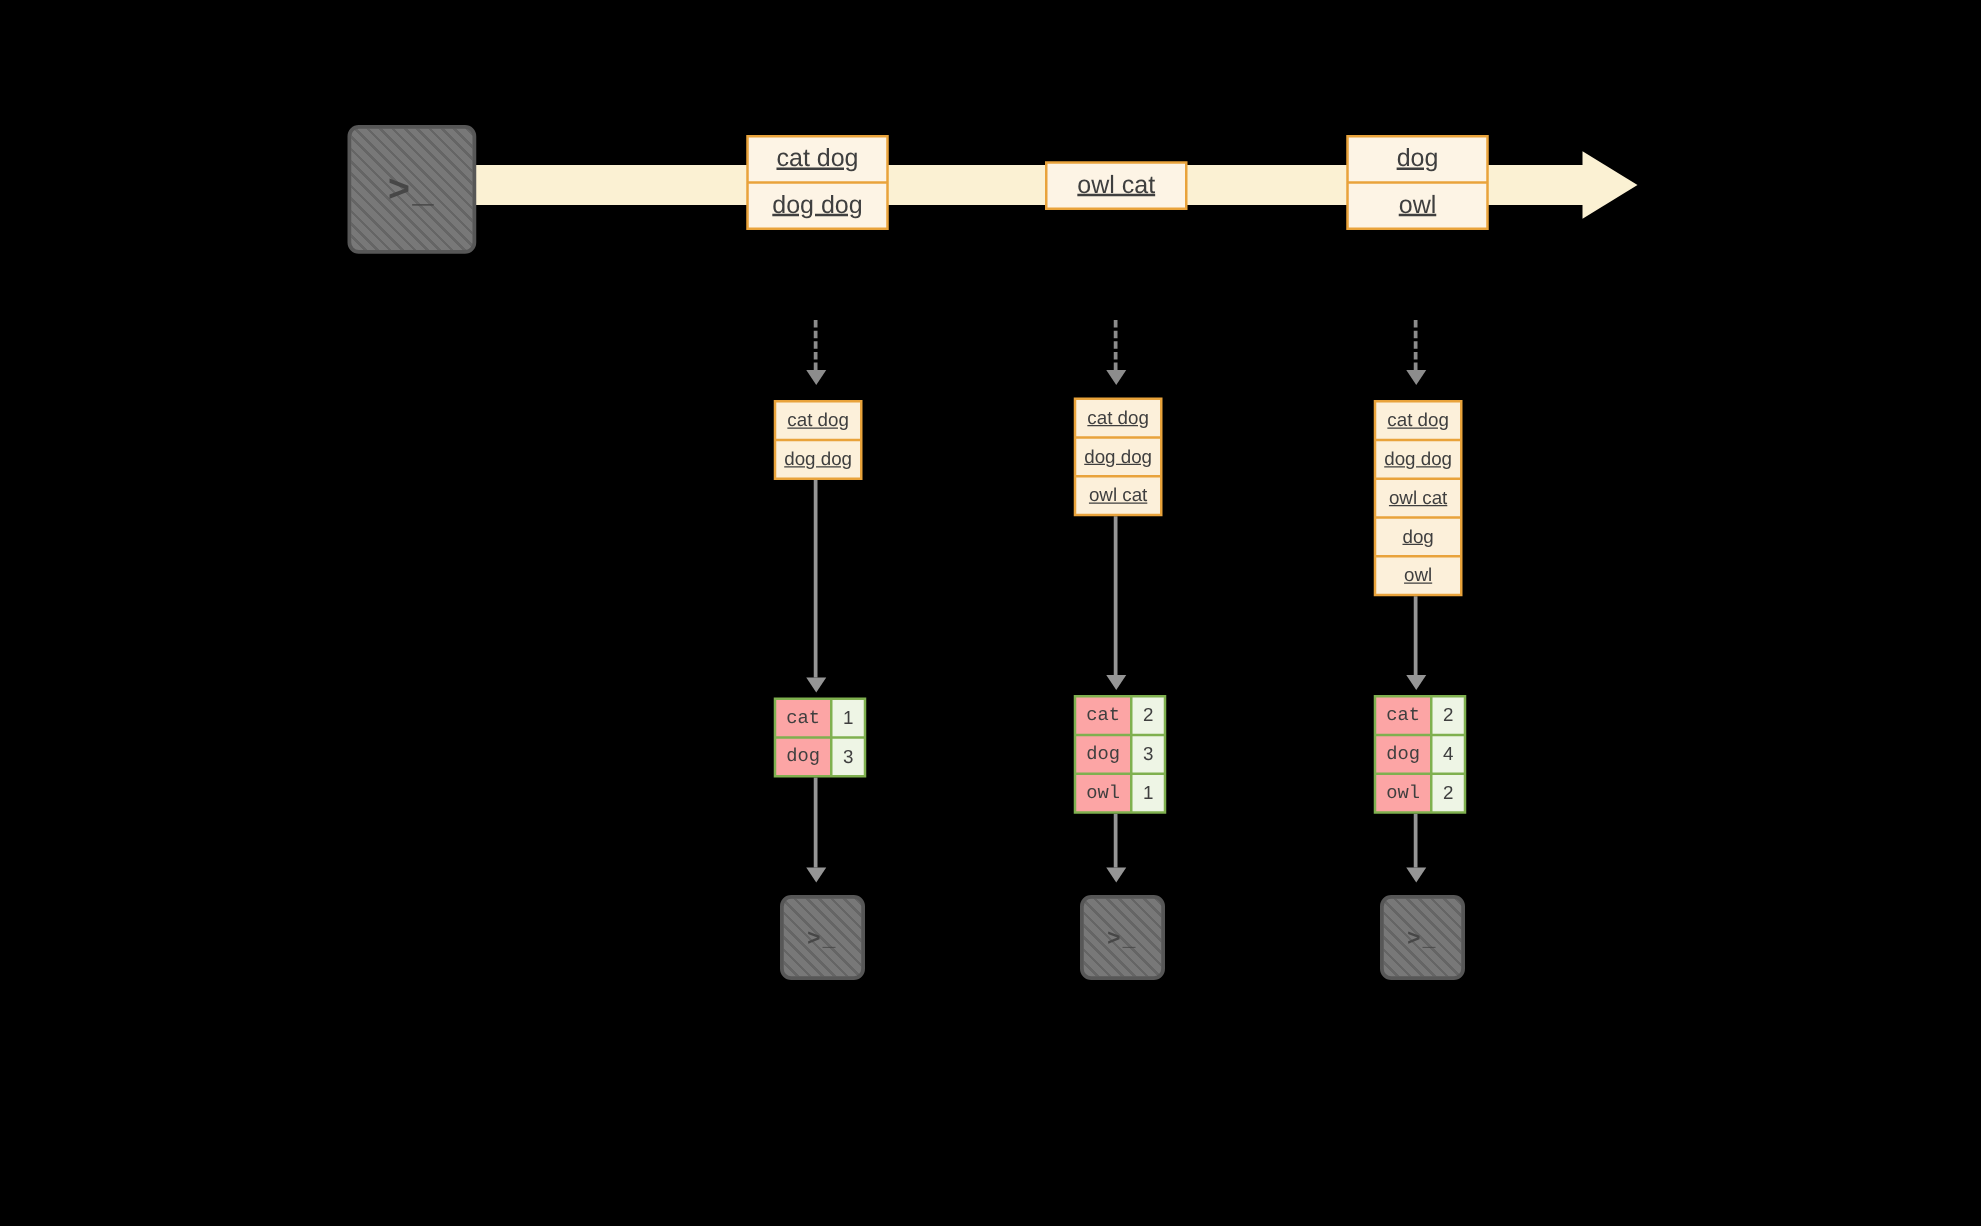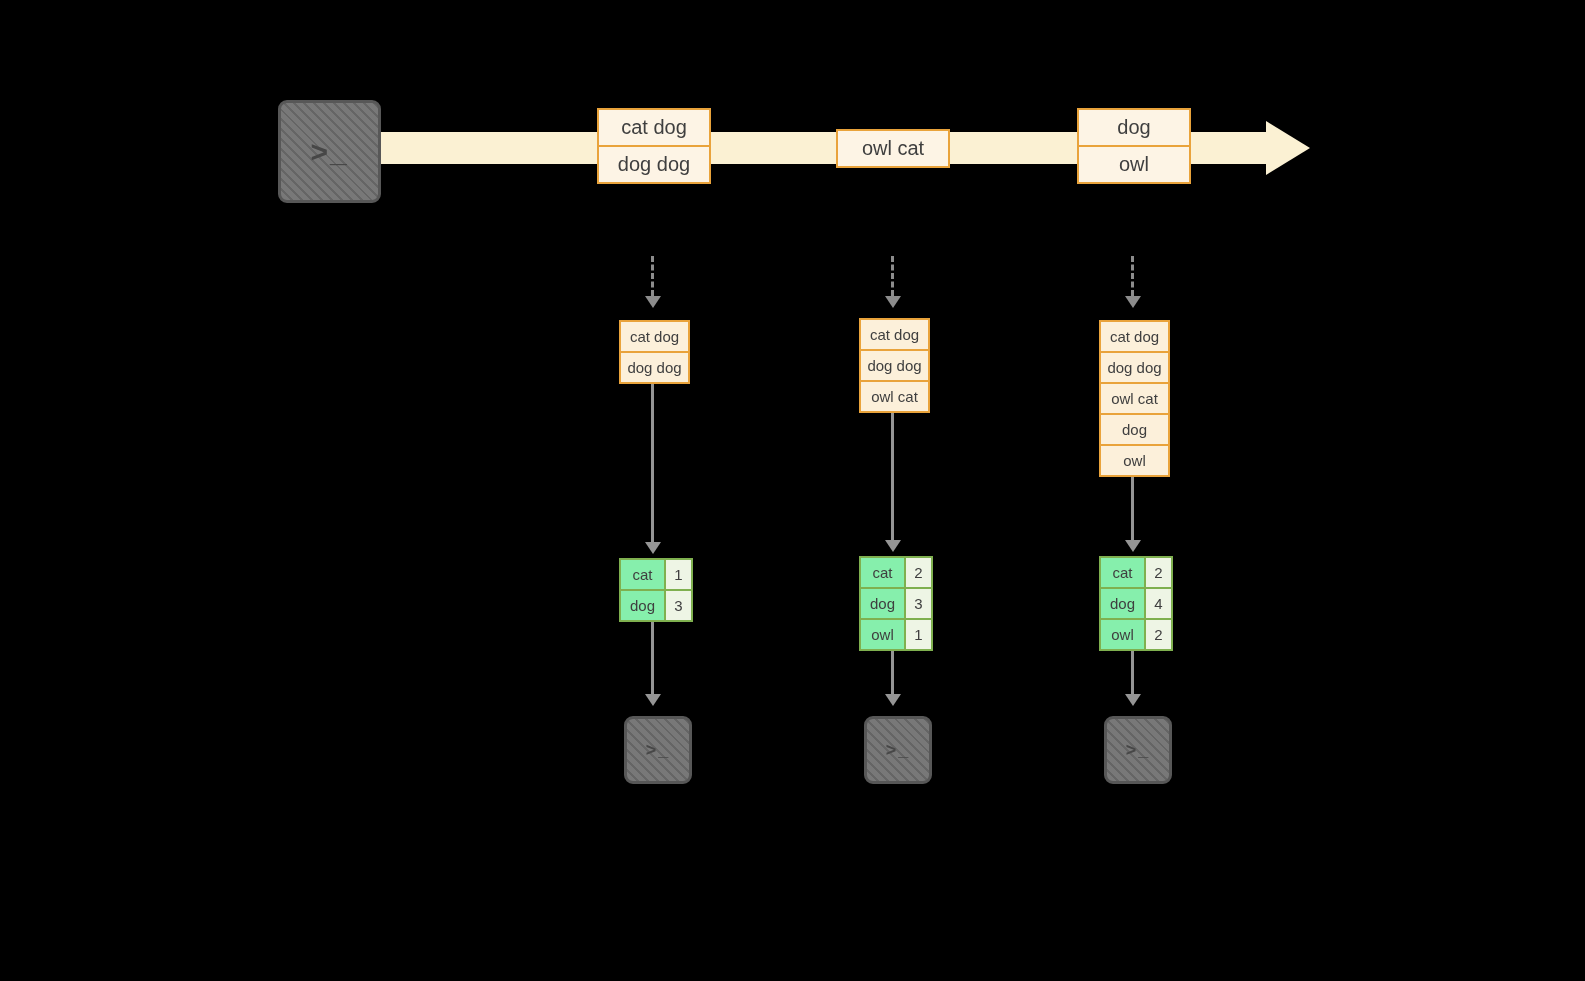--- a/index.html
+++ b/index.html
@@ -17,27 +17,27 @@
     background-image:repeating-linear-gradient(45deg,rgba(0,0,0,.16) 0 2px,rgba(255,255,255,0) 2px 7px);
     display:flex;align-items:center;justify-content:center;z-index:2;
   }
   .term .glyph{color:#474747;font-weight:bold;letter-spacing:2px;}
   .term.big{left:278px;top:100px;width:97px;height:97px;}
   .term.big .glyph{font-size:30px;}
   .term.small{width:62px;height:62px;top:716px;}
   .term.small .glyph{font-size:18px;}
   
   .obox-group{position:absolute;display:grid;gap:2px;background:#e9a33b;padding:2px;z-index:2;}
-  .obox-group .row{background:#fdf4e5;display:flex;align-items:center;justify-content:center;font-size:20px;}
+  .obox-group .row{background:#fdf4e5;display:flex;align-items:center;justify-content:center;font-size:20px;text-decoration:underline;}
   .batch .row{width:110px;height:35px;}
   .stack .row{width:67px;height:29px;font-size:15px;background:#fcf0da;}
   
   .gtable{position:absolute;display:grid;grid-template-columns:43px 25px;gap:2px;background:#7fb04f;padding:2px;z-index:4;}
   .gtable .cell{height:29px;display:flex;align-items:center;justify-content:center;font-size:15px;}
-  .gtable .word{background:#86efac;}
+  .gtable .word{background:#fca5a5;font-family:Liberation Mono, monospace;}
   .gtable .count{background:#eef5e5;}
   
   .vline{position:absolute;width:0;border-left:3px solid #959595;z-index:1;}
   .vline.dashed{border-left-style:dashed;border-left-color:#8c8c8c;}
   .ahead{position:absolute;width:0;height:0;border-left:8px solid transparent;border-right:8px solid transparent;
     border-top:12px solid #959595;z-index:1;}
   .ahead.dashed{border-top-color:#8c8c8c;}
   
   .banner{position:absolute;left:688px;top:458px;width:424px;height:43px;background:#ffffff;z-index:3;
     display:flex;align-items:center;justify-content:center;font-size:30px;color:#4c4c4c;}

